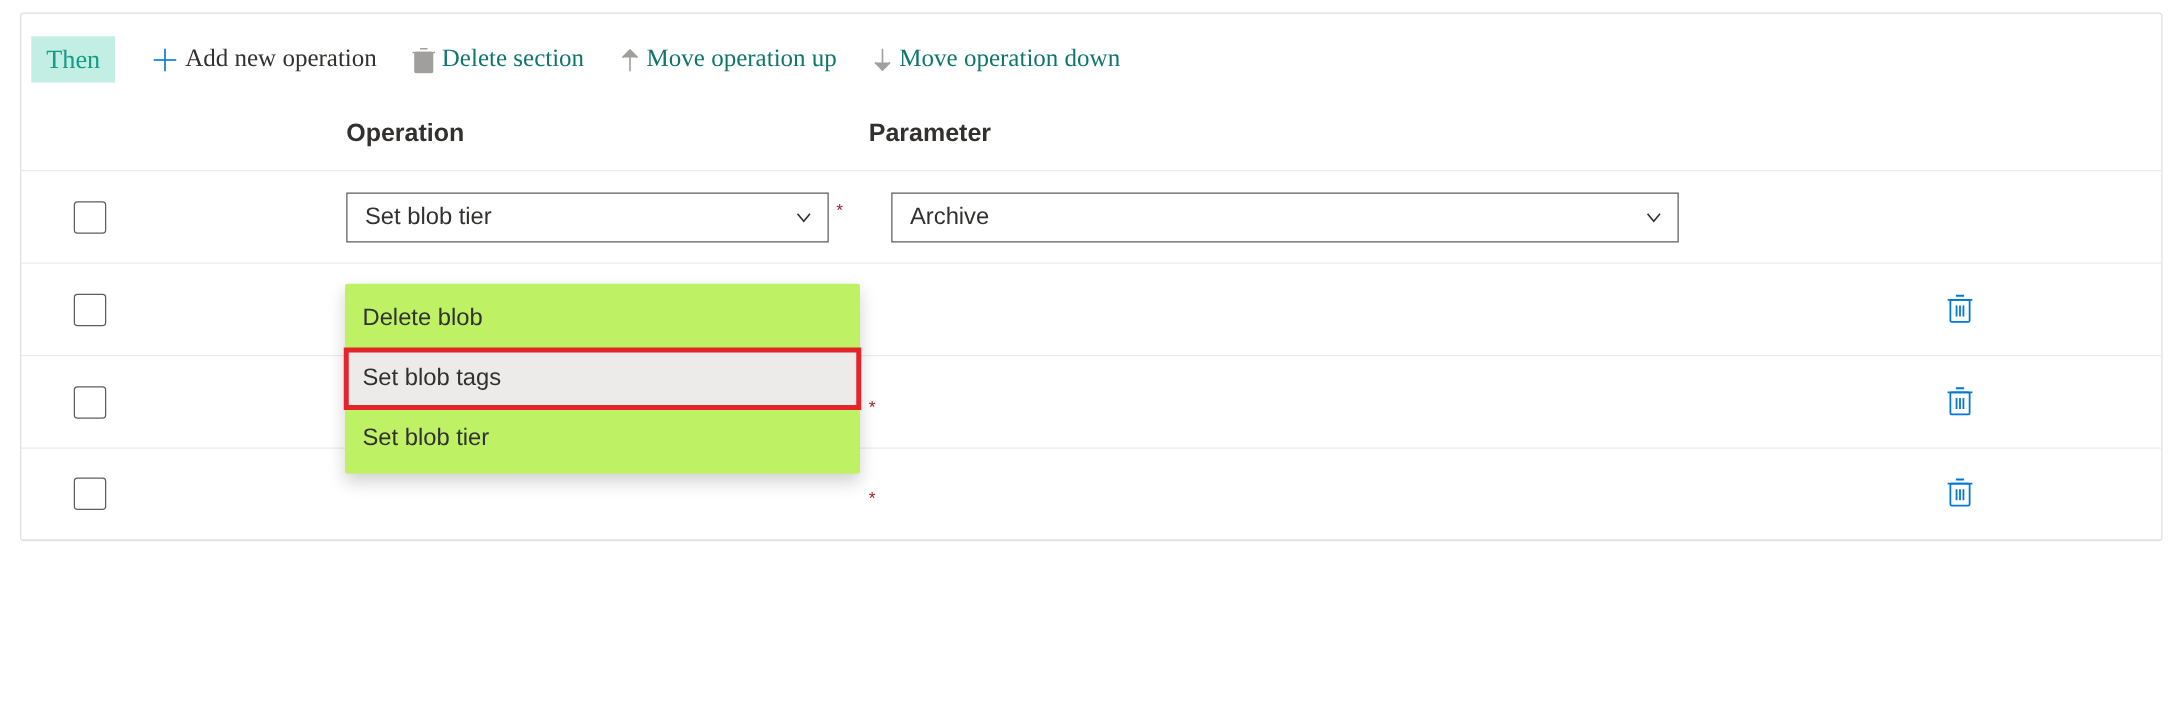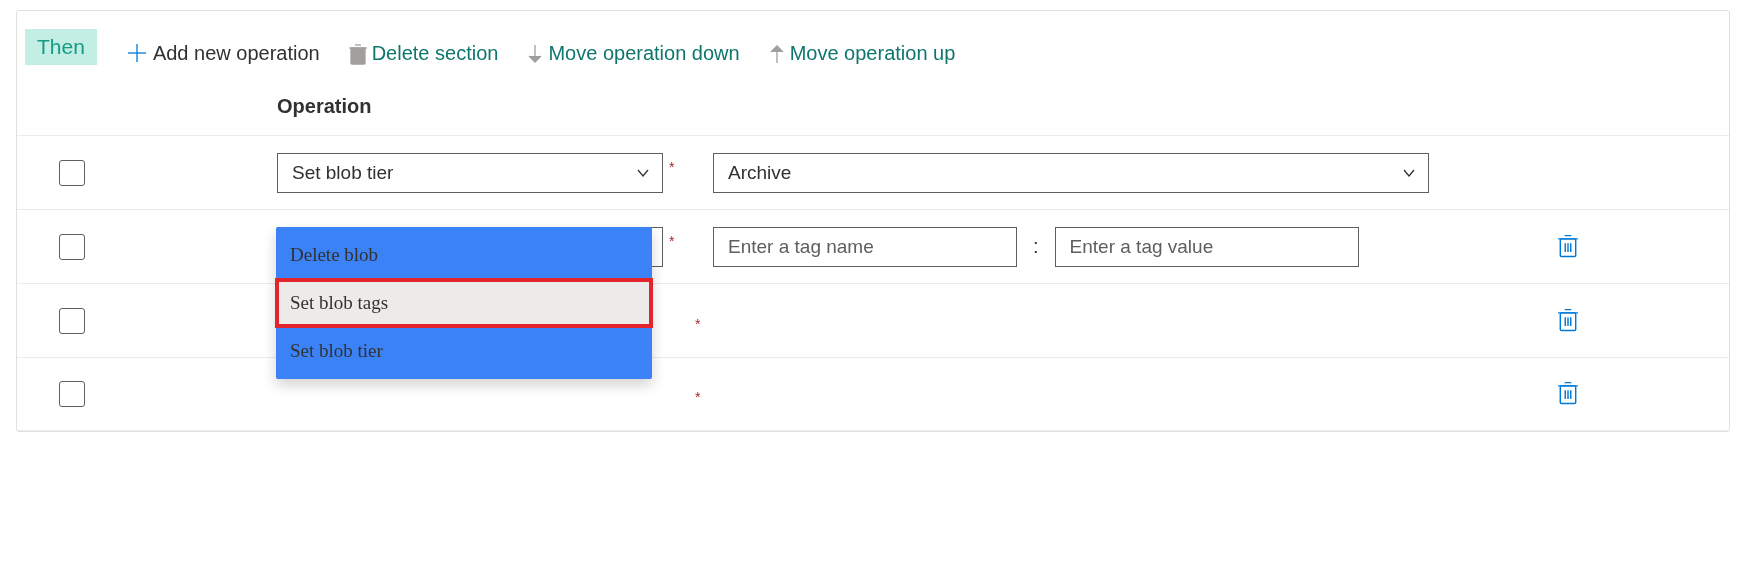--- a/index.html
+++ b/index.html
@@ -14,23 +14,24 @@
   }
   .panel {
     border: 1px solid #e1dfdd;
     border-radius: 3px;
     margin: 10px 16px 10px 16px;
     background: #fff;
     position: relative;
   }
   .toolbar {
     display: flex;
-    align-items: flex-end;
+    align-items: center;
     gap: 28px;
     padding: 18px 8px 18px 8px;
+    font-family: Liberation Serif, serif;
   }
   .then-chip {
     background: #c3eee4;
     color: #169b87;
     font-size: 21px;
     padding: 6px 12px;
     font-weight: 400;
   }
   .tb-btn {
     display: inline-flex;
@@ -80,21 +81,21 @@
     align-items: center;
     justify-content: space-between;
     border: 1px solid #605e5c;
     height: 40px;
     padding: 0 12px 0 14px;
     width: 386px;
     font-size: 19px;
     background: #fff;
     cursor: pointer;
   }
-  .dropdown.wide-param { width: 716px; }
+  .dropdown.wide-param { width: 630px; }
   .chev { width: 14px; height: 14px; }
 
   .req-asterisk {
     color: #a4262c;
     margin-left: 6px;
     font-size: 14px;
     align-self: flex-start;
     padding-top: 6px;
   }
 
@@ -123,27 +124,26 @@
     top: 50%;
     transform: translateY(-50%);
     cursor: pointer;
     color: #0078d4;
   }
 
   .dd-list {
     position: absolute;
     left: 259px;
     top: 216px;
-    width: 376px;
-    background: #3b82f6;
+    width: 412px;
+    background: #bef264;
     box-shadow: 0 6px 14px rgba(0,0,0,0.18);
     border-radius: 2px;
     z-index: 20;
     padding: 4px 0;
-    font-family: Liberation Serif, serif;
   }
   .dd-item {
     padding: 13px 14px;
     font-size: 19px;
     cursor: pointer;
   }
   .dd-item.selected {
     background: #edebe9;
   }
   .dd-item.highlighted {
@@ -178,39 +178,40 @@
           <line x1="7" y1="2" x2="13" y2="2"></line>
           <line x1="7.5" y1="9" x2="7.5" y2="17"></line>
           <line x1="10" y1="9" x2="10" y2="17"></line>
           <line x1="12.5" y1="9" x2="12.5" y2="17"></line>
         </svg>
       <span>Delete section</span>
     </span>
 
     <span class="tb-btn disabled">
       <svg class="icon-svg" width="18" height="22" viewBox="0 0 18 22" fill="none" stroke="#a19f9d" stroke-width="1.3">
+          <line x1="9" y1="3" x2="9" y2="20"></line>
+          <polyline points="3,9 9,3 15,9"></polyline>
+        </svg>
+      <span>Move operation up</span>
+    </span>
+
+    <span class="tb-btn disabled">
+      <svg class="icon-svg" width="18" height="22" viewBox="0 0 18 22" fill="none" stroke="#a19f9d" stroke-width="1.3">
           <line x1="9" y1="2" x2="9" y2="19"></line>
           <polyline points="3,13 9,19 15,13"></polyline>
         </svg>
       <span>Move operation down</span>
     </span>
-
-    <span class="tb-btn disabled">
-      <svg class="icon-svg" width="18" height="22" viewBox="0 0 18 22" fill="none" stroke="#a19f9d" stroke-width="1.3">
-          <line x1="9" y1="3" x2="9" y2="20"></line>
-          <polyline points="3,9 9,3 15,9"></polyline>
-        </svg>
-      <span>Move operation up</span>
-    </span>
   </div>
 
   <div class="grid">
     <div class="header-row">
       <div class="col-check"></div>
       <div class="col-op hdr">Operation</div>
+      <div class="col-param hdr">Parameter</div>
     </div>
 
     <div class="op-row">
       <div class="col-check">
           <div class="checkbox"></div>
         </div>
       <div class="col-op op-wrap">
         <div class="dropdown">
           <span>Set blob tier</span>
           <svg class="chev" viewBox="0 0 14 14" fill="none" stroke="#323130" stroke-width="1.3">
@@ -234,25 +235,20 @@
           <div class="checkbox"></div>
         </div>
       <div class="col-op op-wrap">
         <div class="dropdown">
           <span>Set blob tags</span>
           <svg class="chev" viewBox="0 0 14 14" fill="none" stroke="#323130" stroke-width="1.3">
               <polyline points="2,4 7,10 12,4"></polyline>
             </svg>
         </div>
         <span class="req-asterisk">*</span>
-      </div>
-      <div class="col-param param-cell">
-        <input class="textbox" placeholder="Enter a tag name" style="">
-        <span class="colon-sep">:</span>
-        <input class="textbox" placeholder="Enter a tag value" style="">
       </div>
       <span class="trash-btn">
         <svg width="22" height="26" viewBox="0 0 20 22" fill="none" stroke="#0078d4" stroke-width="1.3">
             <rect x="3" y="5" width="14" height="16" rx="1"></rect>
             <line x1="1" y1="5" x2="19" y2="5"></line>
             <line x1="7" y1="2" x2="13" y2="2"></line>
             <line x1="7.5" y1="9" x2="7.5" y2="17"></line>
             <line x1="10" y1="9" x2="10" y2="17"></line>
             <line x1="12.5" y1="9" x2="12.5" y2="17"></line>
           </svg>

